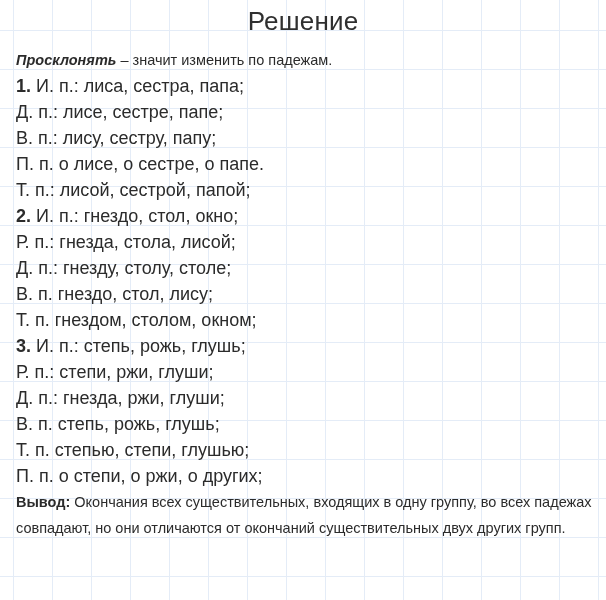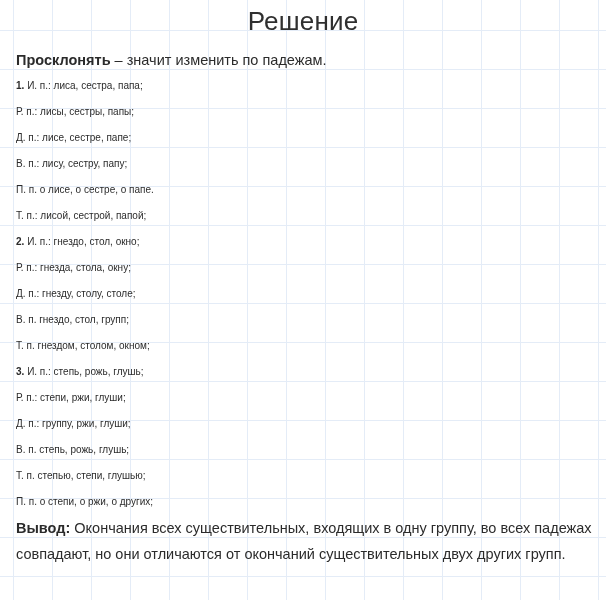--- a/index.html
+++ b/index.html
@@ -44,35 +44,36 @@
     margin: 0;
     padding-top: 3px;
     letter-spacing: 0.2px;
   }
 
   .body-block {
     padding: 8px 14px 0 16px;
   }
 
   .line {
-    font-size: 10px;
+    font-size: 18px;
     line-height: 26px;
     color: #2b2b2b;
     white-space: nowrap;
   }
 
   .para {
     font-size: 14.5px;
     line-height: 26px;
     color: #2b2b2b;
     max-width: 580px;
   }
 
   .lead-em {
     font-weight: bold;
+    font-style: italic;
   }
 
   .num {
     font-weight: bold;
   }
 
   .conclusion-label {
     font-weight: bold;
   }
 </style>
@@ -82,35 +83,34 @@
 <div id="page">
   <div id="content">
 
     <h1 class="doc-title">Решение</h1>
 
     <div class="body-block">
 
       <div class="para"><span class="lead-em">Просклонять</span><span> – значит изменить по падежам.</span></div>
 
       <div class="line"><span class="num">1.</span> <span>И. п.: лиса, сестра, папа;</span></div>
-      <div class="line">Р. п.: лисы, сестры, папы;</div>
       <div class="line">Д. п.: лисе, сестре, папе;</div>
       <div class="line">В. п.: лису, сестру, папу;</div>
       <div class="line">П. п. о лисе, о сестре, о папе.</div>
       <div class="line">Т. п.: лисой, сестрой, папой;</div>
 
       <div class="line"><span class="num">2.</span> <span>И. п.: гнездо, стол, окно;</span></div>
-      <div class="line">Р. п.: гнезда, стола, окну;</div>
+      <div class="line">Р. п.: гнезда, стола, лисой;</div>
       <div class="line">Д. п.: гнезду, столу, столе;</div>
-      <div class="line">В. п. гнездо, стол, групп;</div>
+      <div class="line">В. п. гнездо, стол, лису;</div>
       <div class="line">Т. п. гнездом, столом, окном;</div>
 
       <div class="line"><span class="num">3.</span> <span>И. п.: степь, рожь, глушь;</span></div>
       <div class="line">Р. п.: степи, ржи, глуши;</div>
-      <div class="line">Д. п.: группу, ржи, глуши;</div>
+      <div class="line">Д. п.: гнезда, ржи, глуши;</div>
       <div class="line">В. п. степь, рожь, глушь;</div>
       <div class="line">Т. п. степью, степи, глушью;</div>
       <div class="line">П. п. о степи, о ржи, о других;</div>
 
       <div class="para"><span class="conclusion-label">Вывод:</span><span> Окончания всех существительных, входящих в одну группу, во всех падежах совпадают, но они отличаются от окончаний существительных двух других групп.</span></div>
 
     </div>
   </div>
 </div>
 

